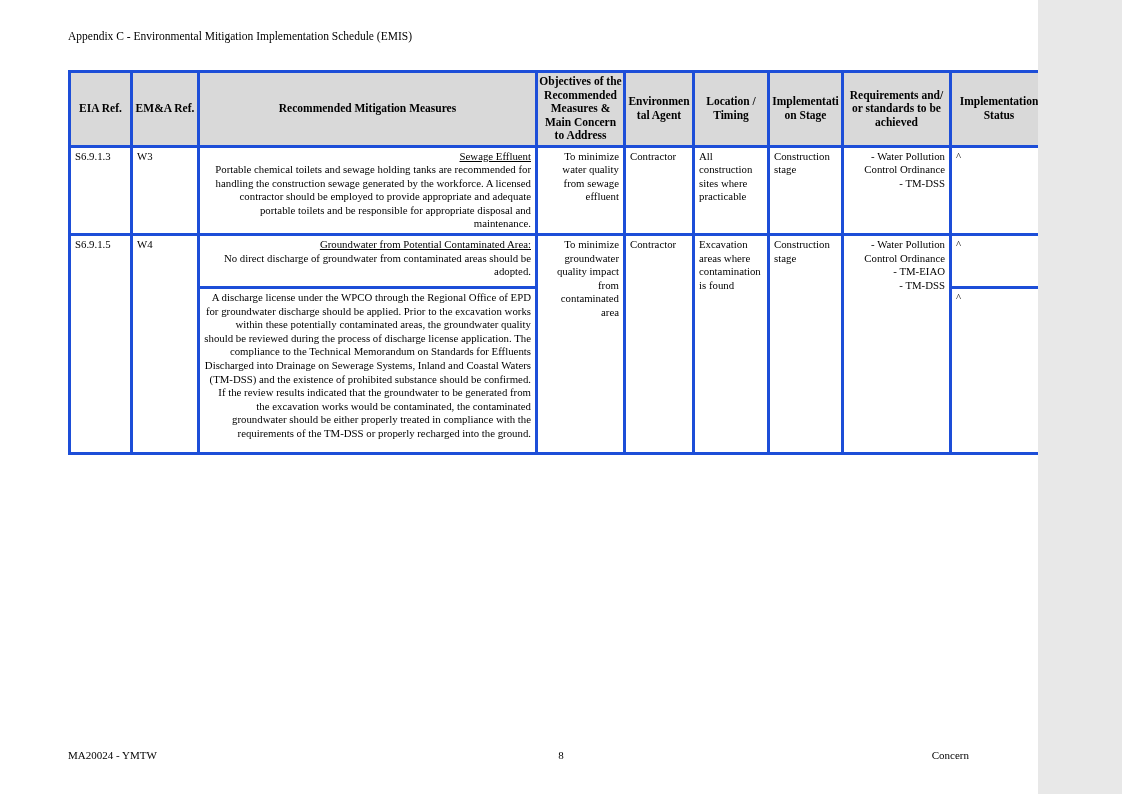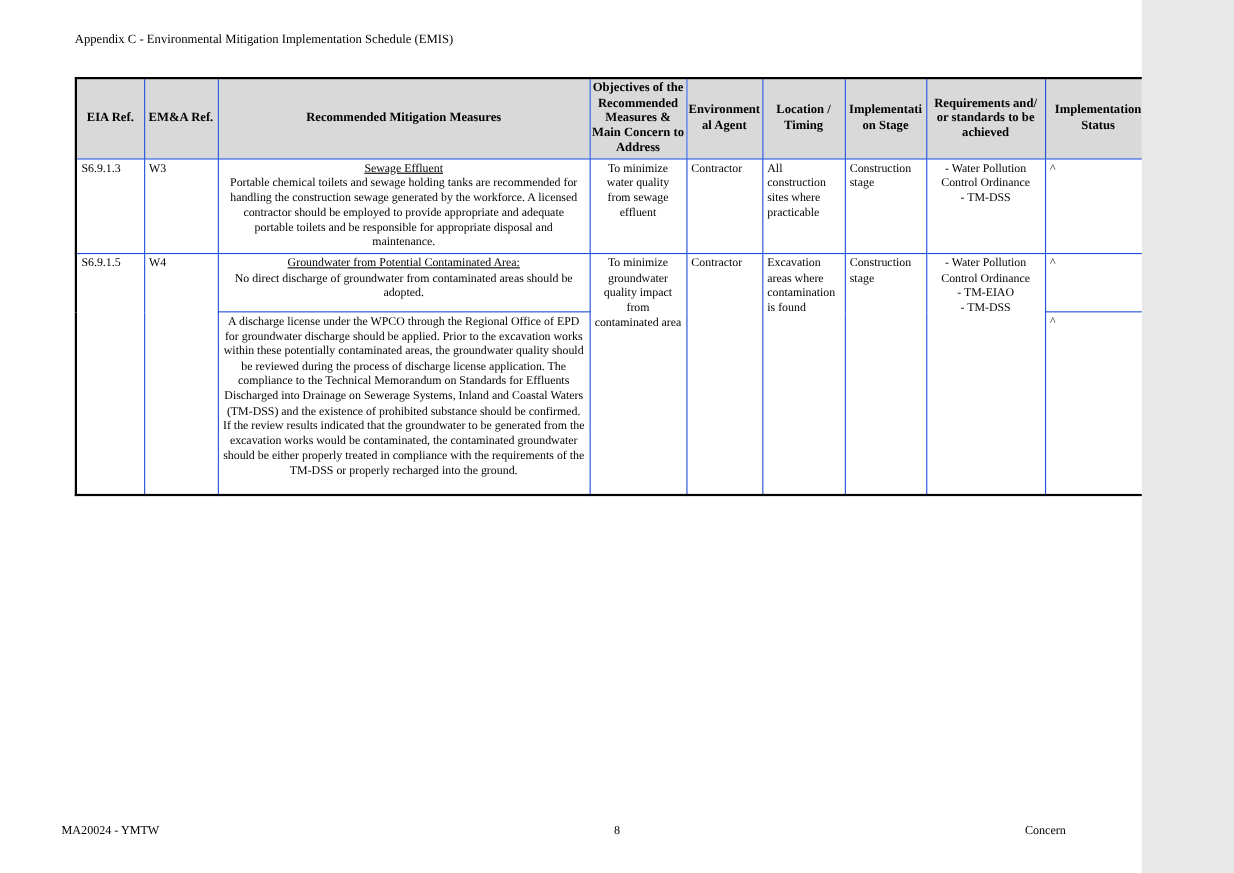--- a/index.html
+++ b/index.html
@@ -21,21 +21,21 @@
     font-size: 11.5px;
   }
   table.emis-table {
     position: absolute; left: 68px; top: 70px;
     width: 978px;
     border-collapse: collapse;
     table-layout: fixed;
     border: 2px solid #000;
   }
   .emis-table th, .emis-table td {
-    border: 1px solid #1d4ed8;
+    border: 3px solid #1d4ed8;
     overflow: hidden;
   }
   .emis-table th {
     background: #d9d9d9;
     font-weight: bold;
     font-size: 11.5px;
     line-height: 13.5px;
     text-align: center;
     vertical-align: middle;
     padding: 2px 1px;
@@ -43,25 +43,25 @@
     word-wrap: break-word;
   }
   .emis-table td {
     font-size: 10.8px;
     line-height: 13.6px;
     vertical-align: top;
     padding: 2px 4px 2px 4px;
     background: #ffffff;
   }
   td.c { }
-  td.l { text-align: center; font-family: Liberation Serif, serif; }
+  td.l { text-align: right; font-family: Liberation Serif, serif; }
   .measure-heading { text-decoration: underline; }
   .prelines { white-space: pre-line; margin-left: 12px; }
   .status-mark { font-size: 10px; line-height: 12px; padding-top: 2px; }
-  .footer-left  { position: absolute; left: 56px;  top: 749px; font-size: 11px; }
+  .footer-left  { position: absolute; left: 68px;  top: 749px; font-size: 11px; }
   .footer-center{ position: absolute; left: 0; top: 749px; width: 1122px; text-align: center; font-size: 11px; }
   .footer-right { position: absolute; right: 69px; top: 749px; font-size: 11px; }
 </style>
 </head>
 <body>
 
 <div class="page">
 
   <div class="page-title">Appendix C - Environmental Mitigation Implementation Schedule (EMIS)</div>
 

